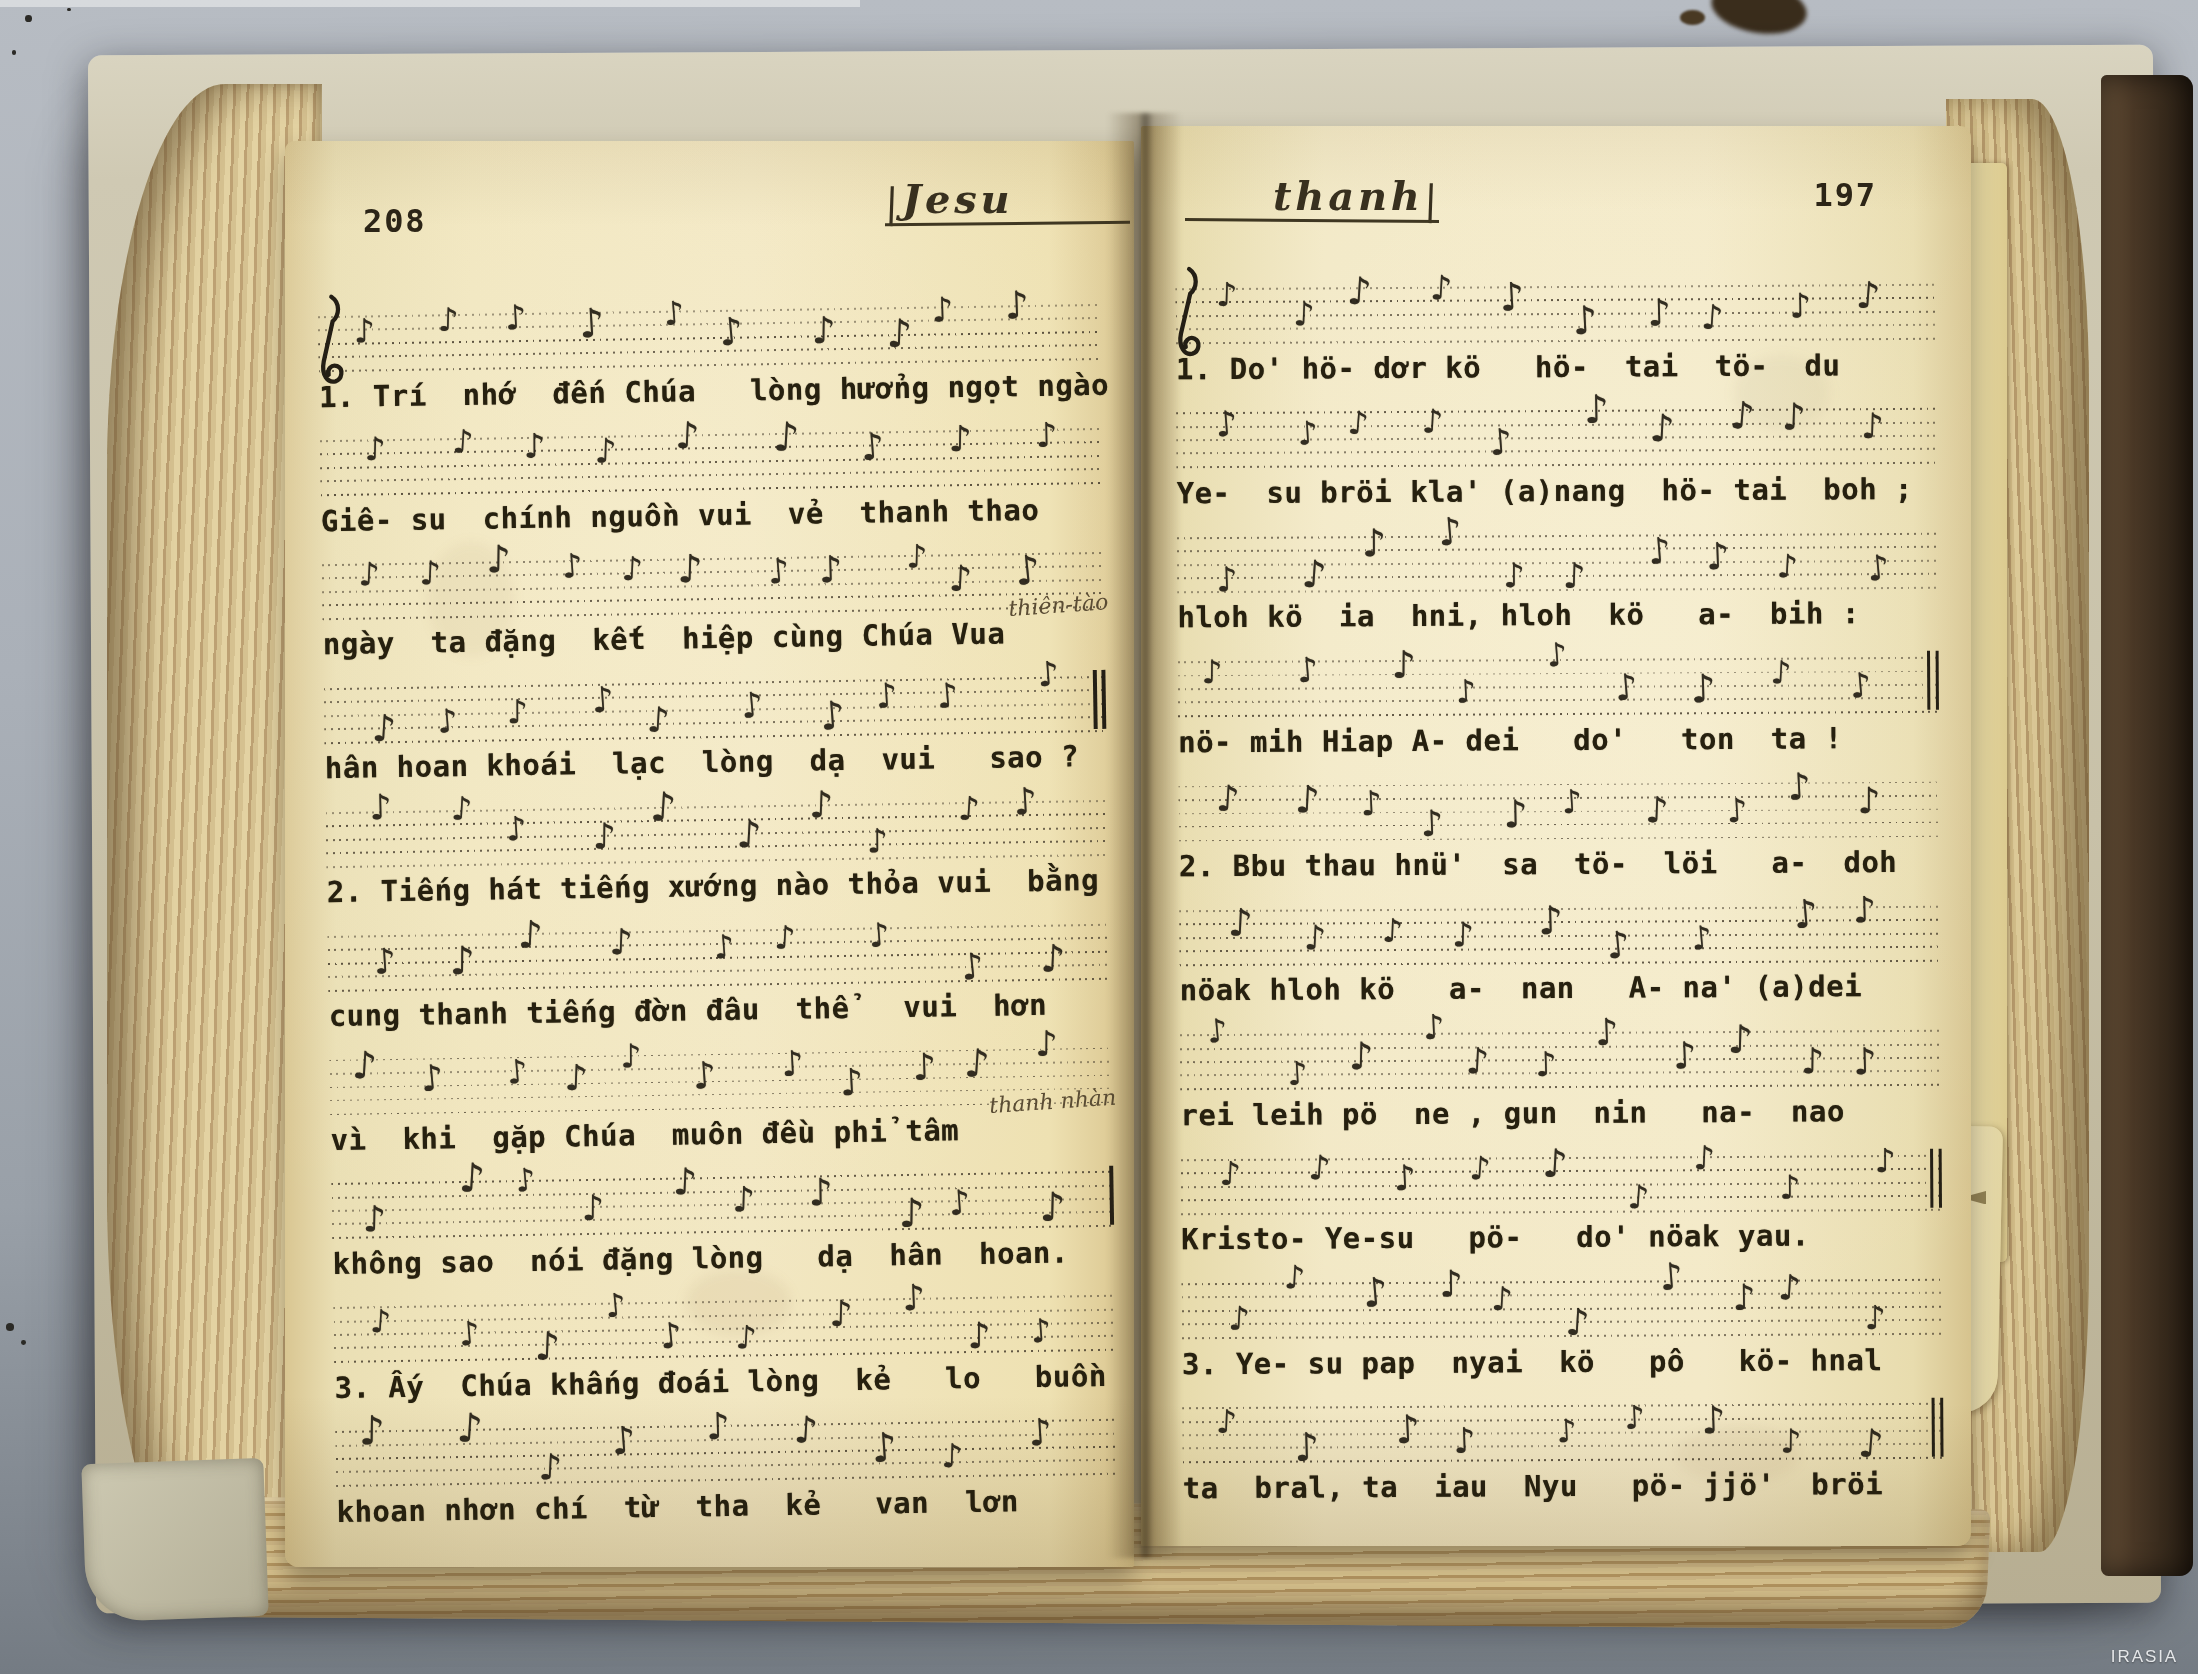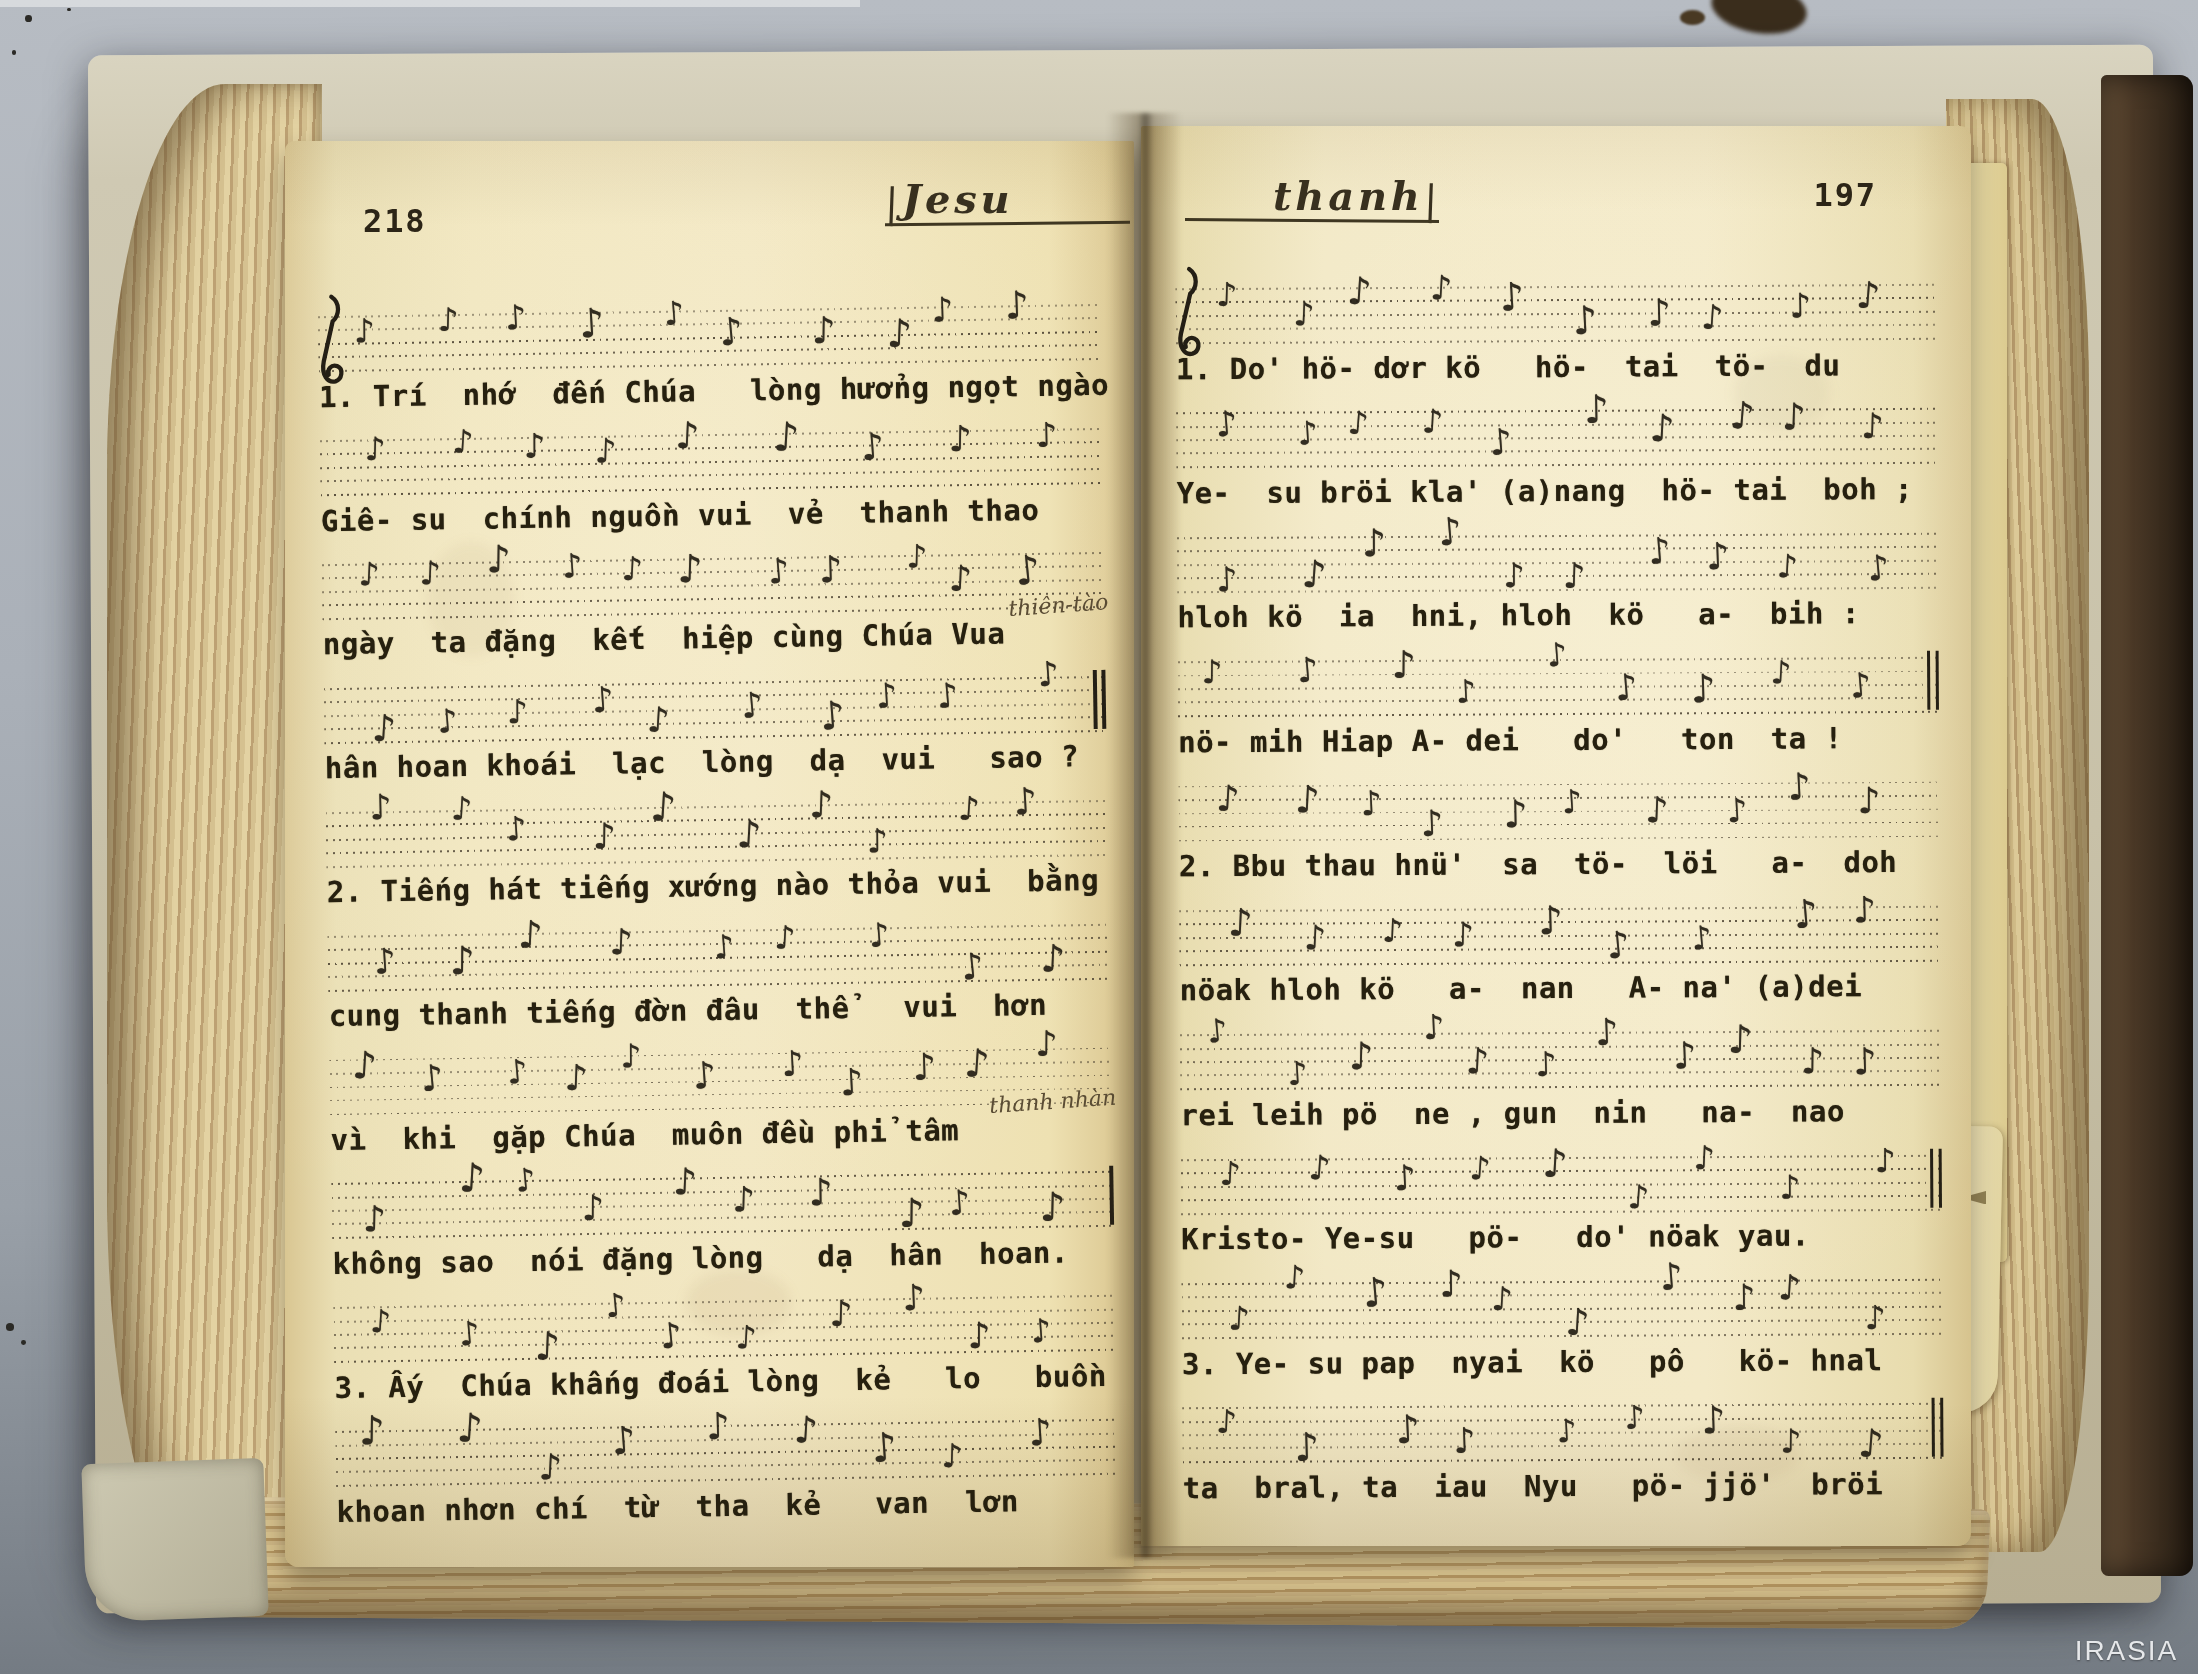--- a/index.html
+++ b/index.html
@@ -76,21 +76,21 @@
   .note{position:absolute;color:#241f15;opacity:.93;line-height:1;font-family:"DejaVu Sans",sans-serif;
     text-shadow:0 0 1px rgba(40,30,15,.6);}
   .clef{position:absolute;left:-7.6px;top:-25px;width:38px;height:99px;}
   .bar{position:absolute;right:-1.9px;top:-5.7px;width:3.8px;height:59px;background:#241f15;}
   .bar.double{box-shadow:-8.6px 0 0 0 #241f15;}
   .lyric{margin-top:8.6px;font-size:29px;font-weight:700;color:#26200f;white-space:pre;letter-spacing:0.5px;
     text-shadow:0 0 1px rgba(45,35,15,.55);}
   .annot{position:absolute;right:-5.7px;bottom:32.5px;font-family:"DejaVu Serif",serif;font-style:italic;
     font-size:22px;color:#5a4c34;transform:rotate(-3deg);white-space:pre;}
   
-  .watermark{right:21px;bottom:7.6px;font-family:"Liberation Sans",sans-serif;font-size:28px;
+  .watermark{right:21px;bottom:7.6px;font-family:"Liberation Sans",sans-serif;font-size:17px;
     color:#e6e8ea;letter-spacing:1.9px;text-shadow:0 1px 1.9px rgba(0,0,0,.4);}
 </style>
 </head>
 <body>
 
 <div id="photo">
 
   <div class="abs topstrip"></div>
   <div class="abs speck" style="left:25px;top:15.3px;width:6.7px;height:6.7px;"></div>
   <div class="abs speck" style="left:11.5px;top:50px;width:4.8px;height:4.8px;"></div>
@@ -105,21 +105,21 @@
   <div class="abs cover-right-leather"></div>
   <div class="abs stack-left"></div>
   <div class="abs stack-right"></div>
   <div class="abs slip1"></div>
   <div class="abs slip2"></div>
   <div class="abs slip-mark"></div>
   <div class="abs stack-bottom"></div>
   <div class="abs corner-bl"></div>
 
   <div class="abs page page-left">
-    <div class="abs pagenum" style="left:78px;top:61px;">218</div>
+    <div class="abs pagenum" style="left:78px;top:61px;">208</div>
     <div class="abs" style="left:600px;top:34px;width:247px;">
       <div class="hdr"><span class="hdr-bar">|</span><span>Jesu</span></div>
       <div class="hdr-underline" style="width:245px;transform:rotate(-.6deg);"></div>
     </div>
     <div class="abs stain" style="left:401px;top:1128px;width:105px;height:67px;background:rgba(140,100,50,.08);"></div>
     <div class="abs stain" style="left:143px;top:401px;width:86px;height:115px;background:rgba(140,100,50,.06);"></div>
     <div id="left-systems" class="abs content content-left">
         <div class="system">
           <div class="staff">
             <div class="sline" style="top: 0px; opacity: 0.5;"></div>

